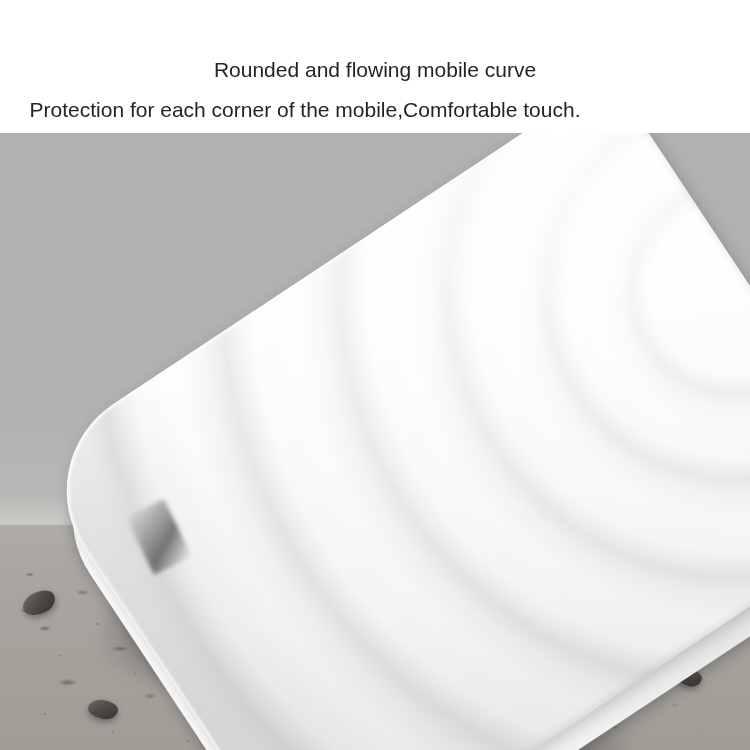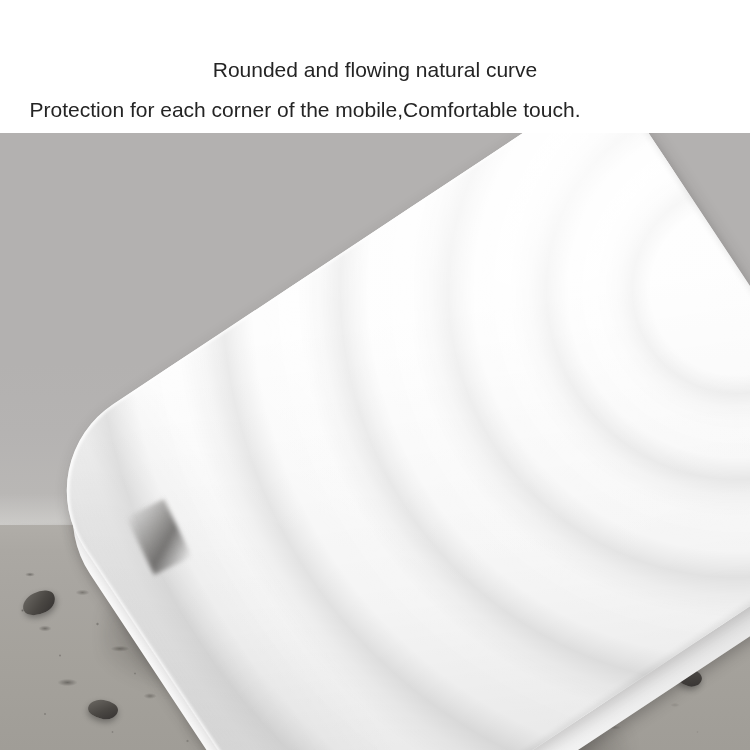--- a/index.html
+++ b/index.html
@@ -426,17 +426,17 @@
         <div class="case-rim"></div>
       </div>
 
       <div class="shell-gap"></div>
       <div class="dust"></div>
     </div>
 
   </div>
 
   <div class="header-band">
-    <div class="sub1">Rounded and flowing natural curve</div>
+    <div class="sub1">Rounded and flowing mobile curve</div>
     <div class="sub2">Protection for each corner of the mobile,Comfortable touch.</div>
   </div>
 
 </div>
 
 </body></html>

